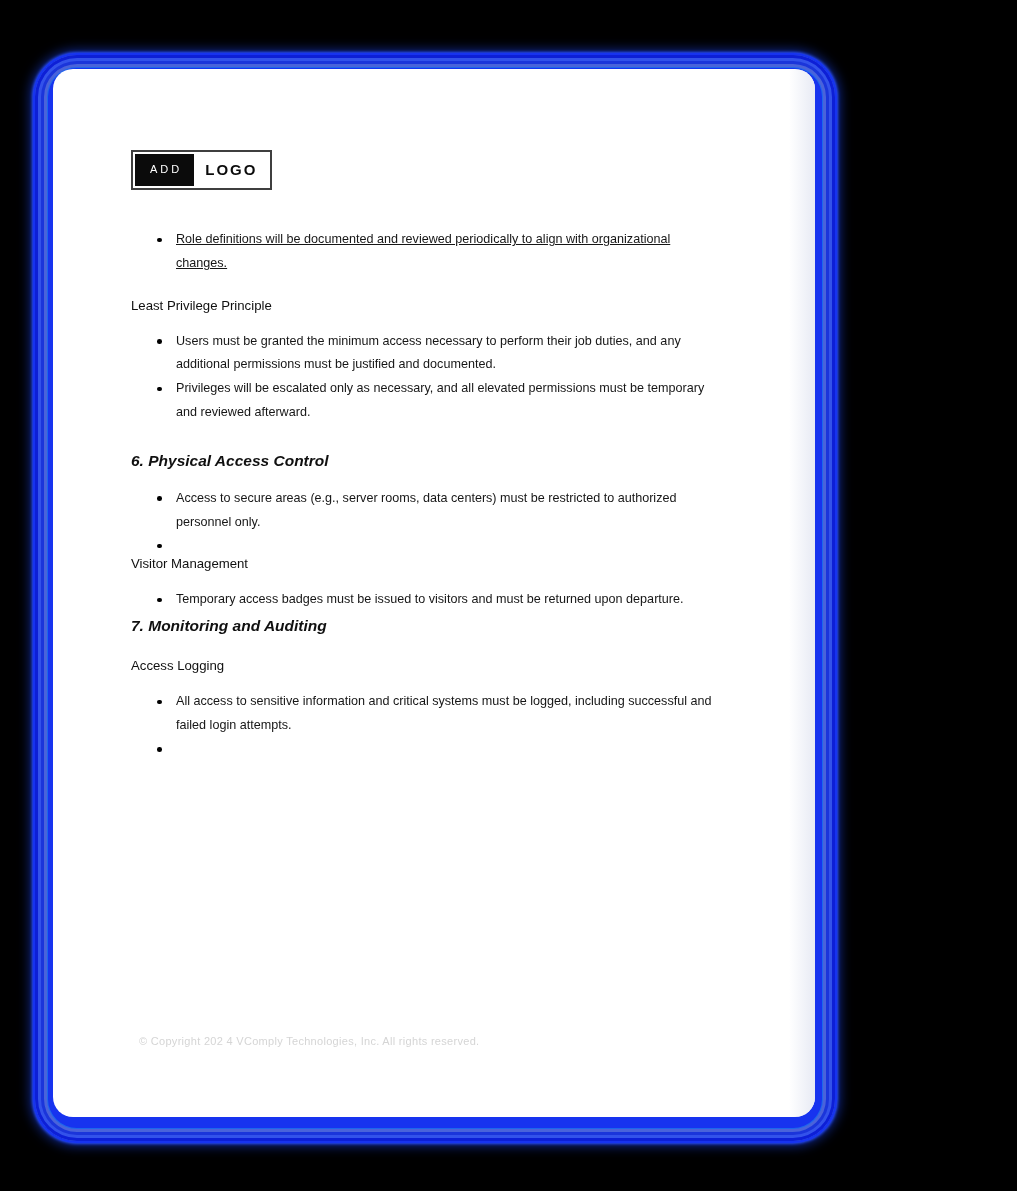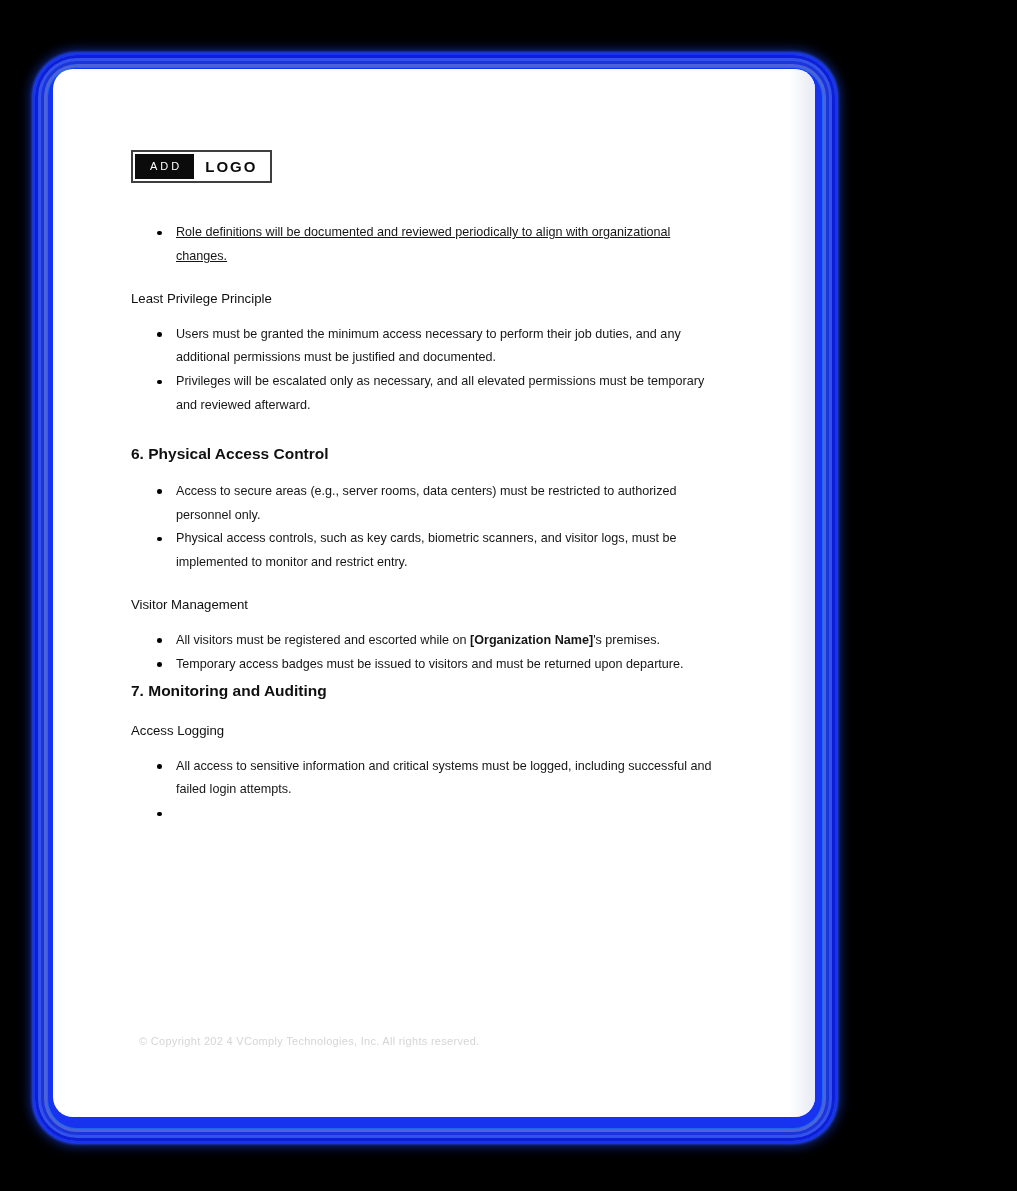--- a/index.html
+++ b/index.html
@@ -59,34 +59,34 @@
     display:inline-flex; align-items:stretch;
     border:2px solid #3f3f3f;
     background:#ffffff;
     padding:2px;
     cursor:pointer;
   }
   .logo-add {
     display:flex; align-items:center;
     background:#0b0b0b; color:#ffffff;
     font-size:11px; letter-spacing:3px;
-    padding:0 12px 0 15px; height:25px;
+    padding:0 12px 0 15px; height:32px;
   }
   .logo-logo {
     display:flex; align-items:center;
     color:#0b0b0b; font-weight:700;
     font-size:15px; letter-spacing:2px;
     padding:0 11px;
   }
 
   
   h2.section {
     font-size:15.5px; line-height:20px;
     margin:26px 0 0;
-    color:#101010; font-weight:700;
+    color:#101010; font-weight:700;font-style:italic;
   }
   h2.section.tight { margin-top:4px; }
   h3.sub {
     font-size:13.2px; line-height:17px;
     margin:21px 0 0;
     color:#101010; font-weight:400;
   }
 
   
   ul.bullets {
@@ -147,30 +147,25 @@
 
       <h2 class="section">6. Physical Access Control</h2>
 
       <ul class="bullets">
         <li>
           <span class="dot"></span>
           <span>Access to secure areas (e.g., server rooms, data centers) must be restricted to authorized personnel only.</span>
         </li>
         <li>
           <span class="dot"></span>
-          <span>Physical access controls, such as key cards, biometric scanners, and visitor logs, must be implemented to monitor and restrict entry.</span>
         </li>
       </ul>
 
       <h3 class="sub">Visitor Management</h3>
       <ul class="bullets">
-        <li>
-          <span class="dot"></span>
-          <span><span>All visitors must be registered and escorted while on </span><strong>[Organization Name]</strong><span>'s premises.</span></span>
-        </li>
         <li>
           <span class="dot"></span>
           <span>Temporary access badges must be issued to visitors and must be returned upon departure.</span>
         </li>
       </ul>
 
       <h2 class="section tight">7. Monitoring and Auditing</h2>
 
       <h3 class="sub">Access Logging</h3>
       <ul class="bullets">

